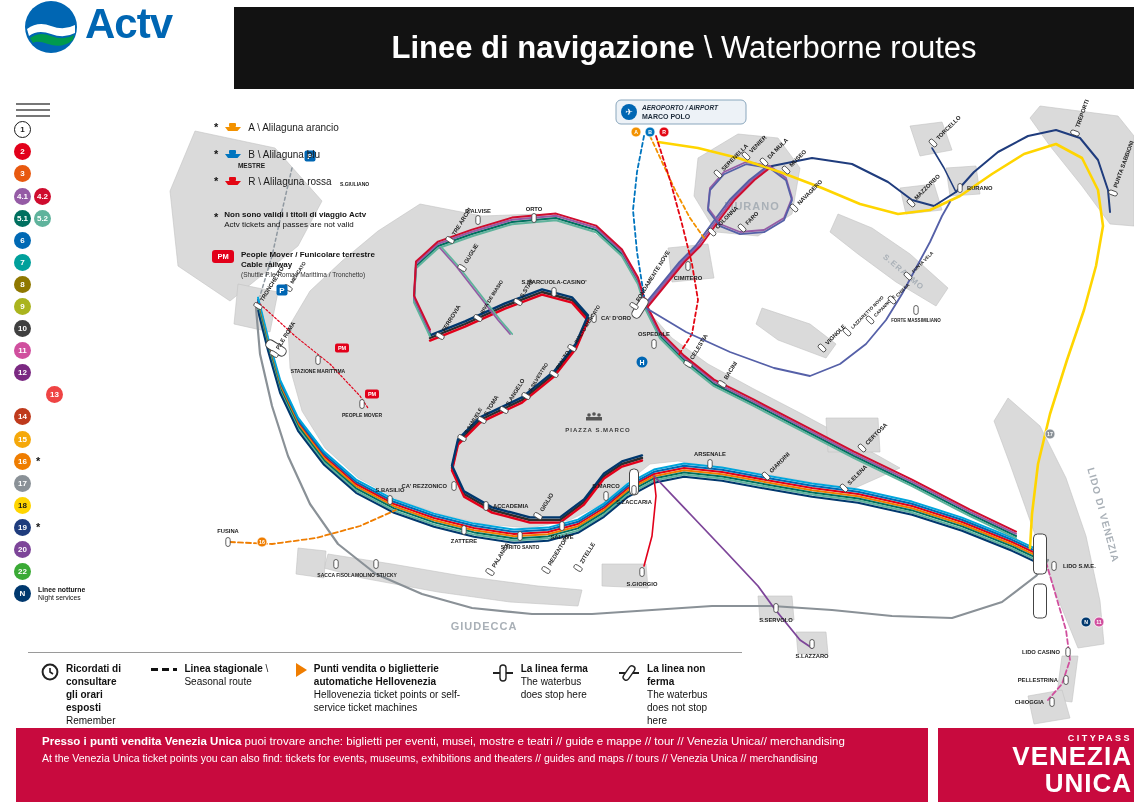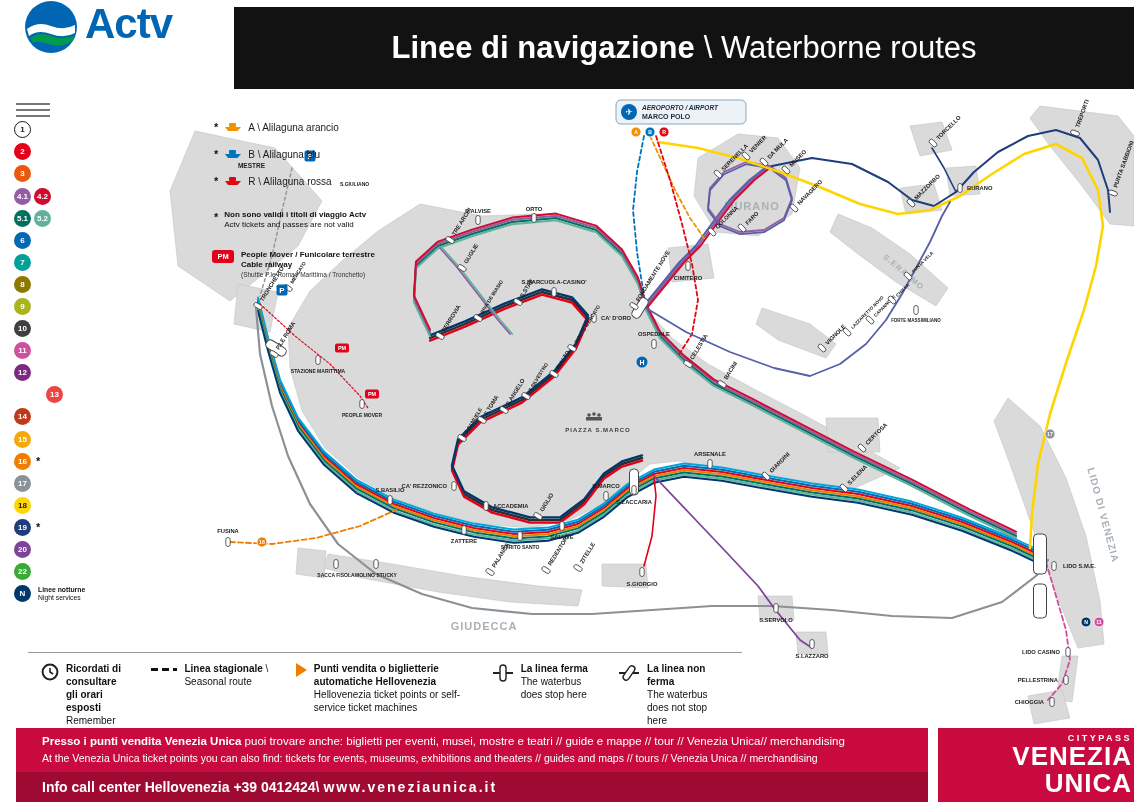--- a/index.html
+++ b/index.html
@@ -496,25 +496,20 @@
         <div>The waterbus does not stop here</div>
       </div>
     </div>
   </div>
 
   <div class="footer">
     <div class="f-line1">
       <span class="b">Presso i punti vendita Venezia Unica</span><span> puoi trovare anche: biglietti per eventi, musei, mostre e teatri // guide e mappe // tour // Venezia Unica// merchandising</span>
     </div>
     <div class="f-line2">At the Venezia Unica ticket points you can also find: tickets for events, museums, exhibitions and theaters // guides and maps // tours // Venezia Unica // merchandising</div>
-    <div class="f-dark">
-      <span>Info call center Hellovenezia +39 0412424</span>
-      <span> \ </span>
-      <span class="url">www.veneziaunica.it</span>
-    </div>
     <div class="f-gap"></div>
     <div class="brand">
       <div class="cp">CITYPASS</div>
       <div class="vz">VENEZIA</div>
       <div class="vz">UNICA</div>
     </div>
   </div>
 
 </div>
 

